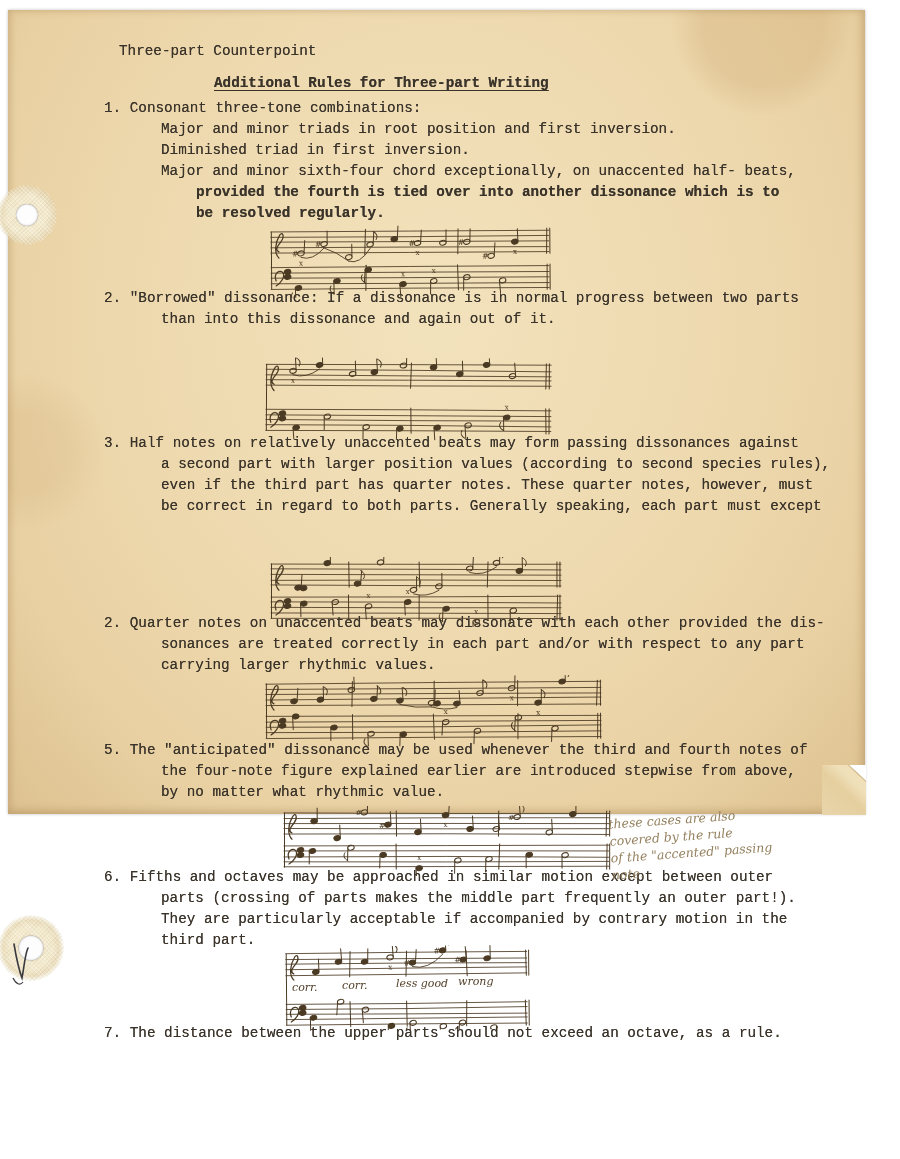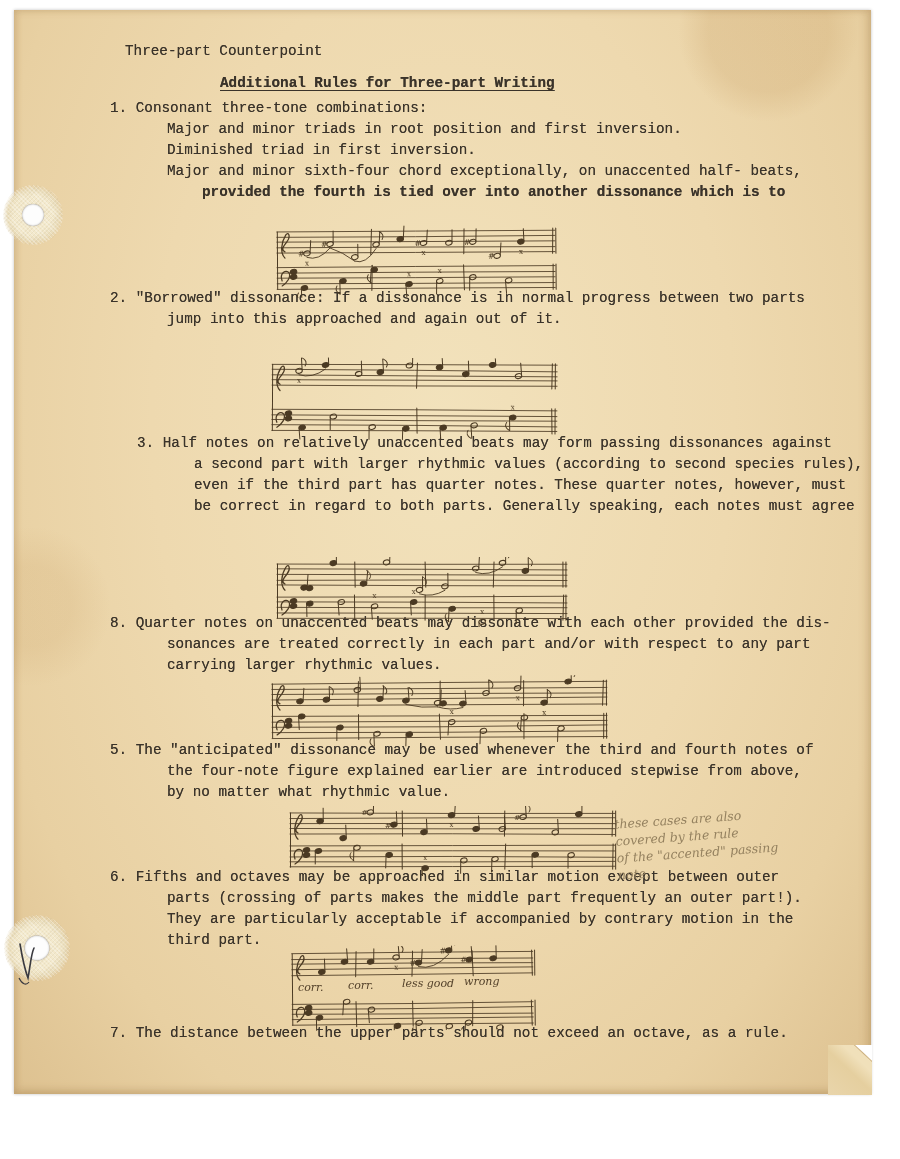--- a/index.html
+++ b/index.html
@@ -1,39 +1,39 @@
 <!DOCTYPE html>
 <html><head>
 <meta charset="utf-8">
 <style>
   html,body{margin:0;padding:0;width:900px;height:1159px;background:#ffffff;overflow:hidden;}
   #scan{position:relative;width:900px;height:1159px;background:#ffffff;}
   #page{
-    position:absolute;left:14px;top:10px;width:857px;height:1084px;
+    position:absolute;left:8px;top:10px;width:857px;height:804px;
     background:
       radial-gradient(circle at 88% 2%, rgba(187,141,79,.18) 0 60px, transparent 90px),
       radial-gradient(circle at 2% 55%, rgba(187,141,79,.12) 0 40px, transparent 80px),
       radial-gradient(ellipse at 50% 38%, #f2e2bc 0%, #eed9af 48%, #e8d0a2 78%, #ddc190 100%);
     box-shadow: 0 0 3px rgba(0,0,0,.25), inset -4px 0 8px rgba(150,110,60,.22), inset 0 -4px 8px rgba(150,110,60,.18), inset 3px 0 6px rgba(150,110,60,.12);
   }
   .typed{
     position:absolute;
     font-family:"Liberation Mono", monospace;
     font-size:14.3px; color:#3a332a;
     text-shadow:0 0 .5px rgba(58,51,42,.8);
   }
   .tline{line-height:21px;white-space:pre;}
   .ind0{padding-left:0;}
   .ind1{padding-left:57px;}
   .ind2{padding-left:92px;font-weight:bold;}
   #doc-header{left:111px;top:33px;}
   #doc-title{left:206px;top:65px;font-weight:bold;text-decoration:underline;text-underline-offset:3px;}
   #sec0{left:96px;top:88px;}
   #sec1{left:96px;top:278px;}
-  #sec2{left:96px;top:423px;margin-left:27px;}
+  #sec2{left:96px;top:423px;}
   #sec3{left:96px;top:603px;}
   #sec4{left:96px;top:730px;}
   #sec5{left:96px;top:857px;}
   #sec6{left:96px;top:1013px;}
   .music{position:absolute;}
   #music1{left:259px;top:214px;transform:rotate(-.4deg);}
   #music2{left:254px;top:348px;transform:rotate(.3deg);}
   #music3{left:259px;top:547px;}
   #music4{left:254px;top:666px;transform:rotate(-.3deg);}
   #music5{left:272px;top:796px;}
@@ -84,33 +84,34 @@
 
     <div id="doc-header" class="typed">Three-part Counterpoint</div>
     <div id="doc-title" class="typed">Additional Rules for Three-part Writing</div>
 
     <div id="sec0" class="typed">
         <div class="tline ind0">1. Consonant three-tone combinations:</div>
         <div class="tline ind1">Major and minor triads in root position and first inversion.</div>
         <div class="tline ind1">Diminished triad in first inversion.</div>
         <div class="tline ind1">Major and minor sixth-four chord exceptionally, on unaccented half- beats,</div>
         <div class="tline ind2">provided the fourth is tied over into another dissonance which is to</div>
+        <div class="tline ind2">be resolved regularly.</div>
       </div>
     <div id="sec1" class="typed">
         <div class="tline ind0">2. "Borrowed" dissonance: If a dissonance is in normal progress between two parts</div>
-        <div class="tline ind1">jump into this approached and again out of it.</div>
+        <div class="tline ind1">than into this dissonance and again out of it.</div>
       </div>
     <div id="sec2" class="typed">
         <div class="tline ind0">3. Half notes on relatively unaccented beats may form passing dissonances against</div>
-        <div class="tline ind1">a second part with larger rhythmic values (according to second species rules),</div>
+        <div class="tline ind1">a second part with larger position values (according to second species rules),</div>
         <div class="tline ind1">even if the third part has quarter notes. These quarter notes, however, must</div>
-        <div class="tline ind1">be correct in regard to both parts. Generally speaking, each notes must agree</div>
+        <div class="tline ind1">be correct in regard to both parts. Generally speaking, each part must except</div>
       </div>
     <div id="sec3" class="typed">
-        <div class="tline ind0">8. Quarter notes on unaccented beats may dissonate with each other provided the dis-</div>
+        <div class="tline ind0">2. Quarter notes on unaccented beats may dissonate with each other provided the dis-</div>
         <div class="tline ind1">sonances are treated correctly in each part and/or with respect to any part</div>
         <div class="tline ind1">carrying larger rhythmic values.</div>
       </div>
     <div id="sec4" class="typed">
         <div class="tline ind0">5. The "anticipated" dissonance may be used whenever the third and fourth notes of</div>
         <div class="tline ind1">the four-note figure explained earlier are introduced stepwise from above,</div>
         <div class="tline ind1">by no matter what rhythmic value.</div>
       </div>
     <div id="sec5" class="typed">
         <div class="tline ind0">6. Fifths and octaves may be approached in similar motion except between outer</div>

